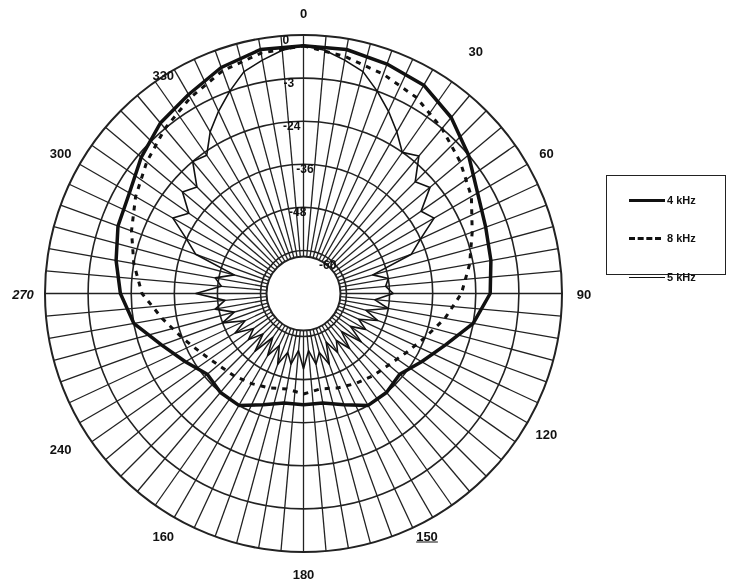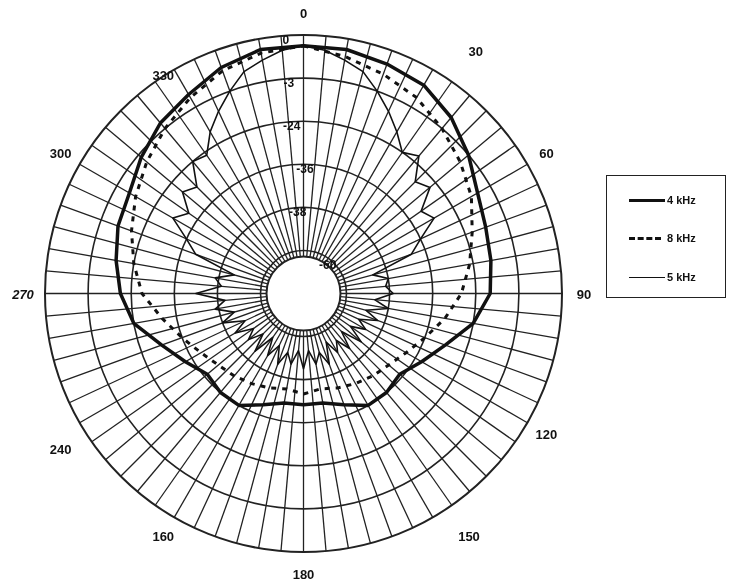--- a/index.html
+++ b/index.html
@@ -3,21 +3,21 @@
 <meta charset="utf-8">
 <style>
   html, body { margin: 0; padding: 0; background: #ffffff; }
   body { width: 741px; height: 587px; position: relative; overflow: hidden;
          font-family: "Liberation Sans", sans-serif; }
   #chart { position: absolute; left: 0; top: 0; }
   .angle-label { position: absolute; font-weight: bold; font-size: 13px; color: #111;
                  transform: translate(-50%, -50%); white-space: nowrap; }
   .r-label { position: absolute; font-weight: bold; font-size: 12px; color: #111;
              transform: translate(-50%, -50%); background: transparent; }
-  .legend { position: absolute; left: 606px; top: 175px; width: 120px; height: 123px;
+  .legend { position: absolute; left: 606px; top: 175px; width: 120px; height: 100px;
             border: 1.5px solid #222; box-sizing: border-box; background: #fff; }
   .legend-item { position: absolute; left: 22px; height: 14px; display: flex; align-items: center; }
   .legend-swatch { width: 36px; height: 0; border-top: 3px solid #111; margin-right: 2px; }
   .legend-swatch.dashed { border-top: 3px dashed #111; width: 32px; margin-right: 6px; }
   .legend-swatch.thin { border-top: 1.5px solid #111; }
   .legend-label { font-weight: bold; font-size: 11px; color: #111; }
 </style>
 </head>
 <body>
 
@@ -109,34 +109,34 @@
       <path d="M303.5,45.8L324.8,50.3L344.6,60.1L363.0,71.6L377.2,91.1L388.5,111.3L396.8,131.8L402.3,152.4L418.9,156.0L415.2,181.8L430.0,187.4L421.1,211.2L434.1,218.1L420.6,238.9L411.4,254.2L372.8,274.9L388.3,278.5L385.7,286.3L393.2,293.5L375.0,299.8L388.3,308.5L365.9,310.2L377.7,320.5L358.7,319.3L365.6,329.4L350.5,326.4L361.2,341.9L341.5,331.5L349.6,348.5L336.4,340.5L337.6,352.5L326.2,342.2L329.3,364.3L319.3,352.4L316.0,364.1L308.5,350.6L303.5,368.8L298.5,350.6L291.0,364.1L287.7,352.4L277.7,364.3L279.3,345.5L267.6,355.6L272.7,337.5L255.1,351.2L262.9,334.1L248.5,339.6L253.6,328.5L235.2,333.0L245.0,320.8L222.6,322.9L234.2,312.1L215.2,309.1L224.9,300.4L195.9,293.5L221.3,286.3L215.2,277.9L234.2,274.9L195.6,254.2L186.4,238.9L172.9,218.1L188.8,213.2L182.5,192.0L196.9,186.9L192.7,161.5L206.7,155.3L210.2,131.8L218.5,111.3L229.8,91.1L244.0,71.6L262.4,60.1L282.2,50.3Z" stroke-linejoin="round" stroke="#111" stroke-width="1.6" fill="none"></path>
     </g>
 </svg>
 
 <div id="angle-labels">
     <div class="angle-label" style="left: 303.5px; top: 13px;">0</div>
     <div class="angle-label" style="left: 443.75px; top: 50.5799px; margin-left: 32px;">30</div>
     <div class="angle-label" style="left: 546.42px; top: 153.25px;">60</div>
     <div class="angle-label" style="left: 584px; top: 293.5px;">90</div>
     <div class="angle-label" style="left: 546.42px; top: 433.75px;">120</div>
-    <div class="angle-label" style="left: 469px; top: 536.42px;">150</div>
+    <div class="angle-label" style="left: 427px; top: 536.42px; text-decoration: underline;">150</div>
     <div class="angle-label" style="left: 303.5px; top: 574px;">180</div>
     <div class="angle-label" style="left: 163.25px; top: 536.42px;">160</div>
     <div class="angle-label" style="left: 60.5799px; top: 449px;">240</div>
     <div class="angle-label" style="left: 23px; top: 293.5px; font-style: italic;">270</div>
     <div class="angle-label" style="left: 60.5799px; top: 153.25px;">300</div>
     <div class="angle-label" style="left: 163.25px; top: 50.5799px; margin-top: 24px;">330</div>
   </div>
 <div id="radial-labels">
     <div class="r-label" style="left: 285.747px; top: 39.6199px;">0</div>
     <div class="r-label" style="left: 288.753px; top: 82.615px;">-3</div>
     <div class="r-label" style="left: 291.76px; top: 125.61px;">-24</div>
     <div class="r-label" style="left: 305px; top: 168.605px;">-36</div>
-    <div class="r-label" style="left: 297.773px; top: 211.6px;">-38</div>
+    <div class="r-label" style="left: 297.773px; top: 211.6px;">-48</div>
     <div class="r-label" style="left: 300.779px; top: 265px; margin-left: 27px;">-60</div>
   </div>
 
 <div class="legend">
   <div class="legend-item" style="top:17px">
     <span class="legend-swatch"></span>
     <span class="legend-label">4 kHz</span>
   </div>
   <div class="legend-item" style="top:55px">
     <span class="legend-swatch dashed"></span>

